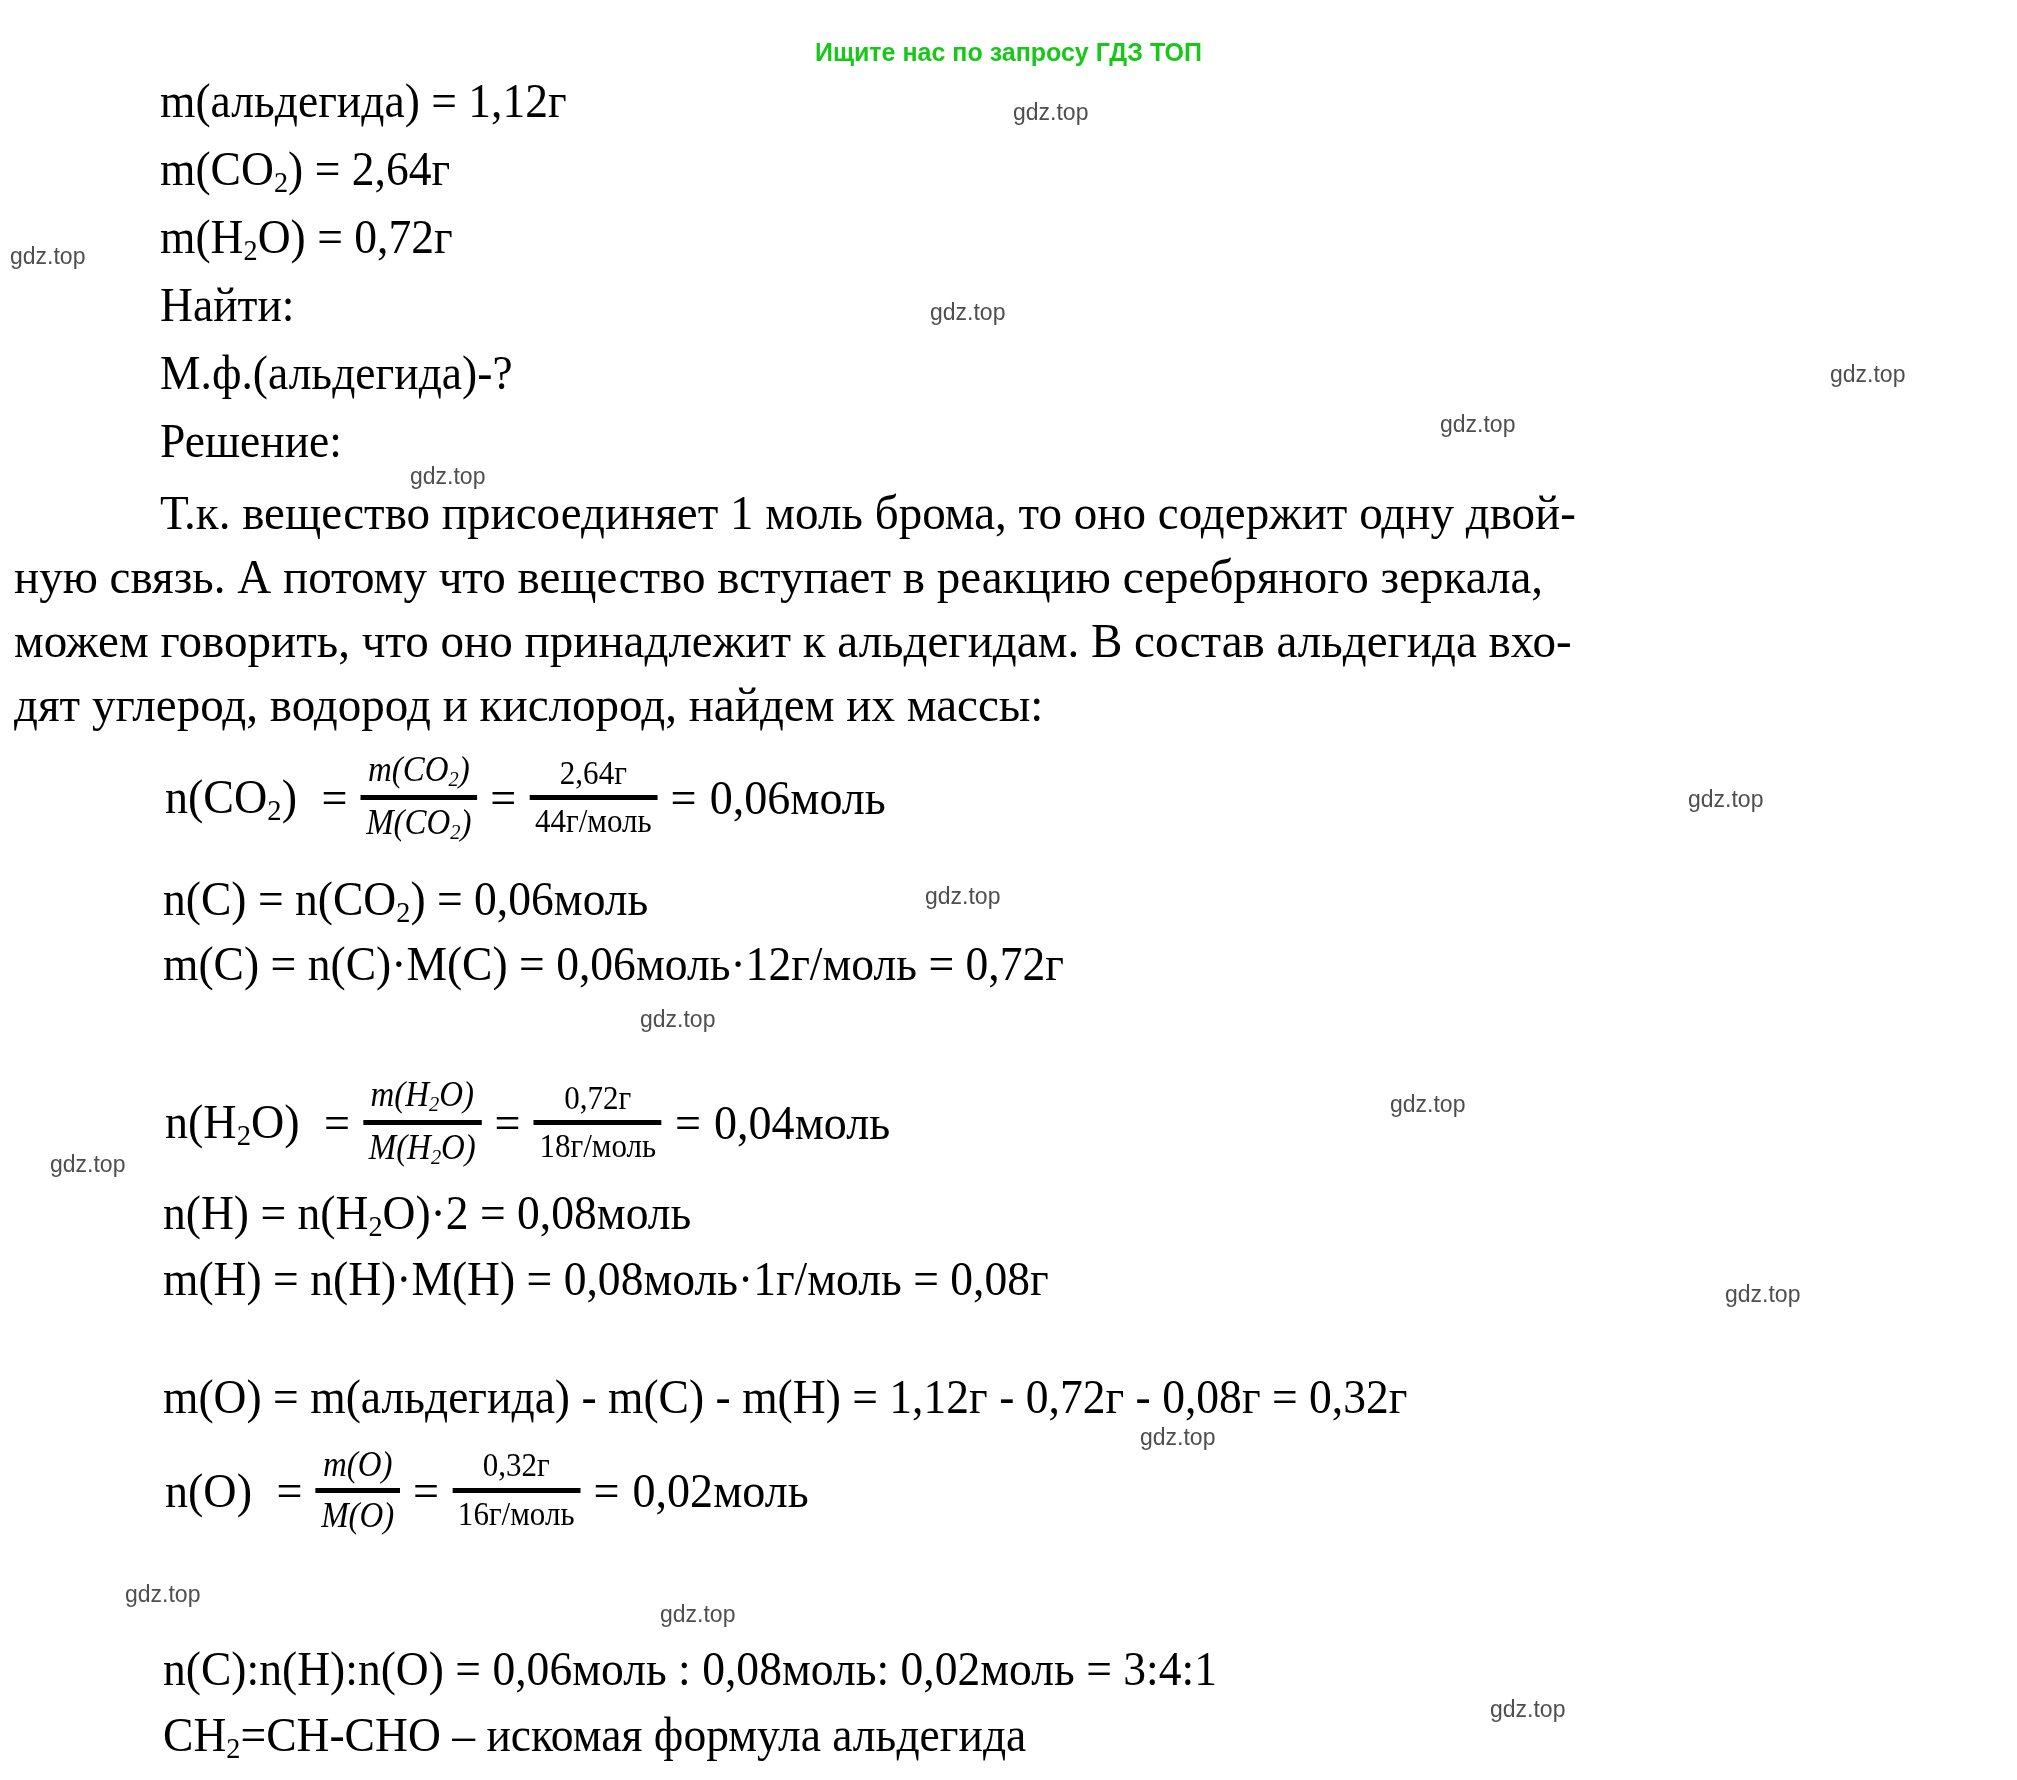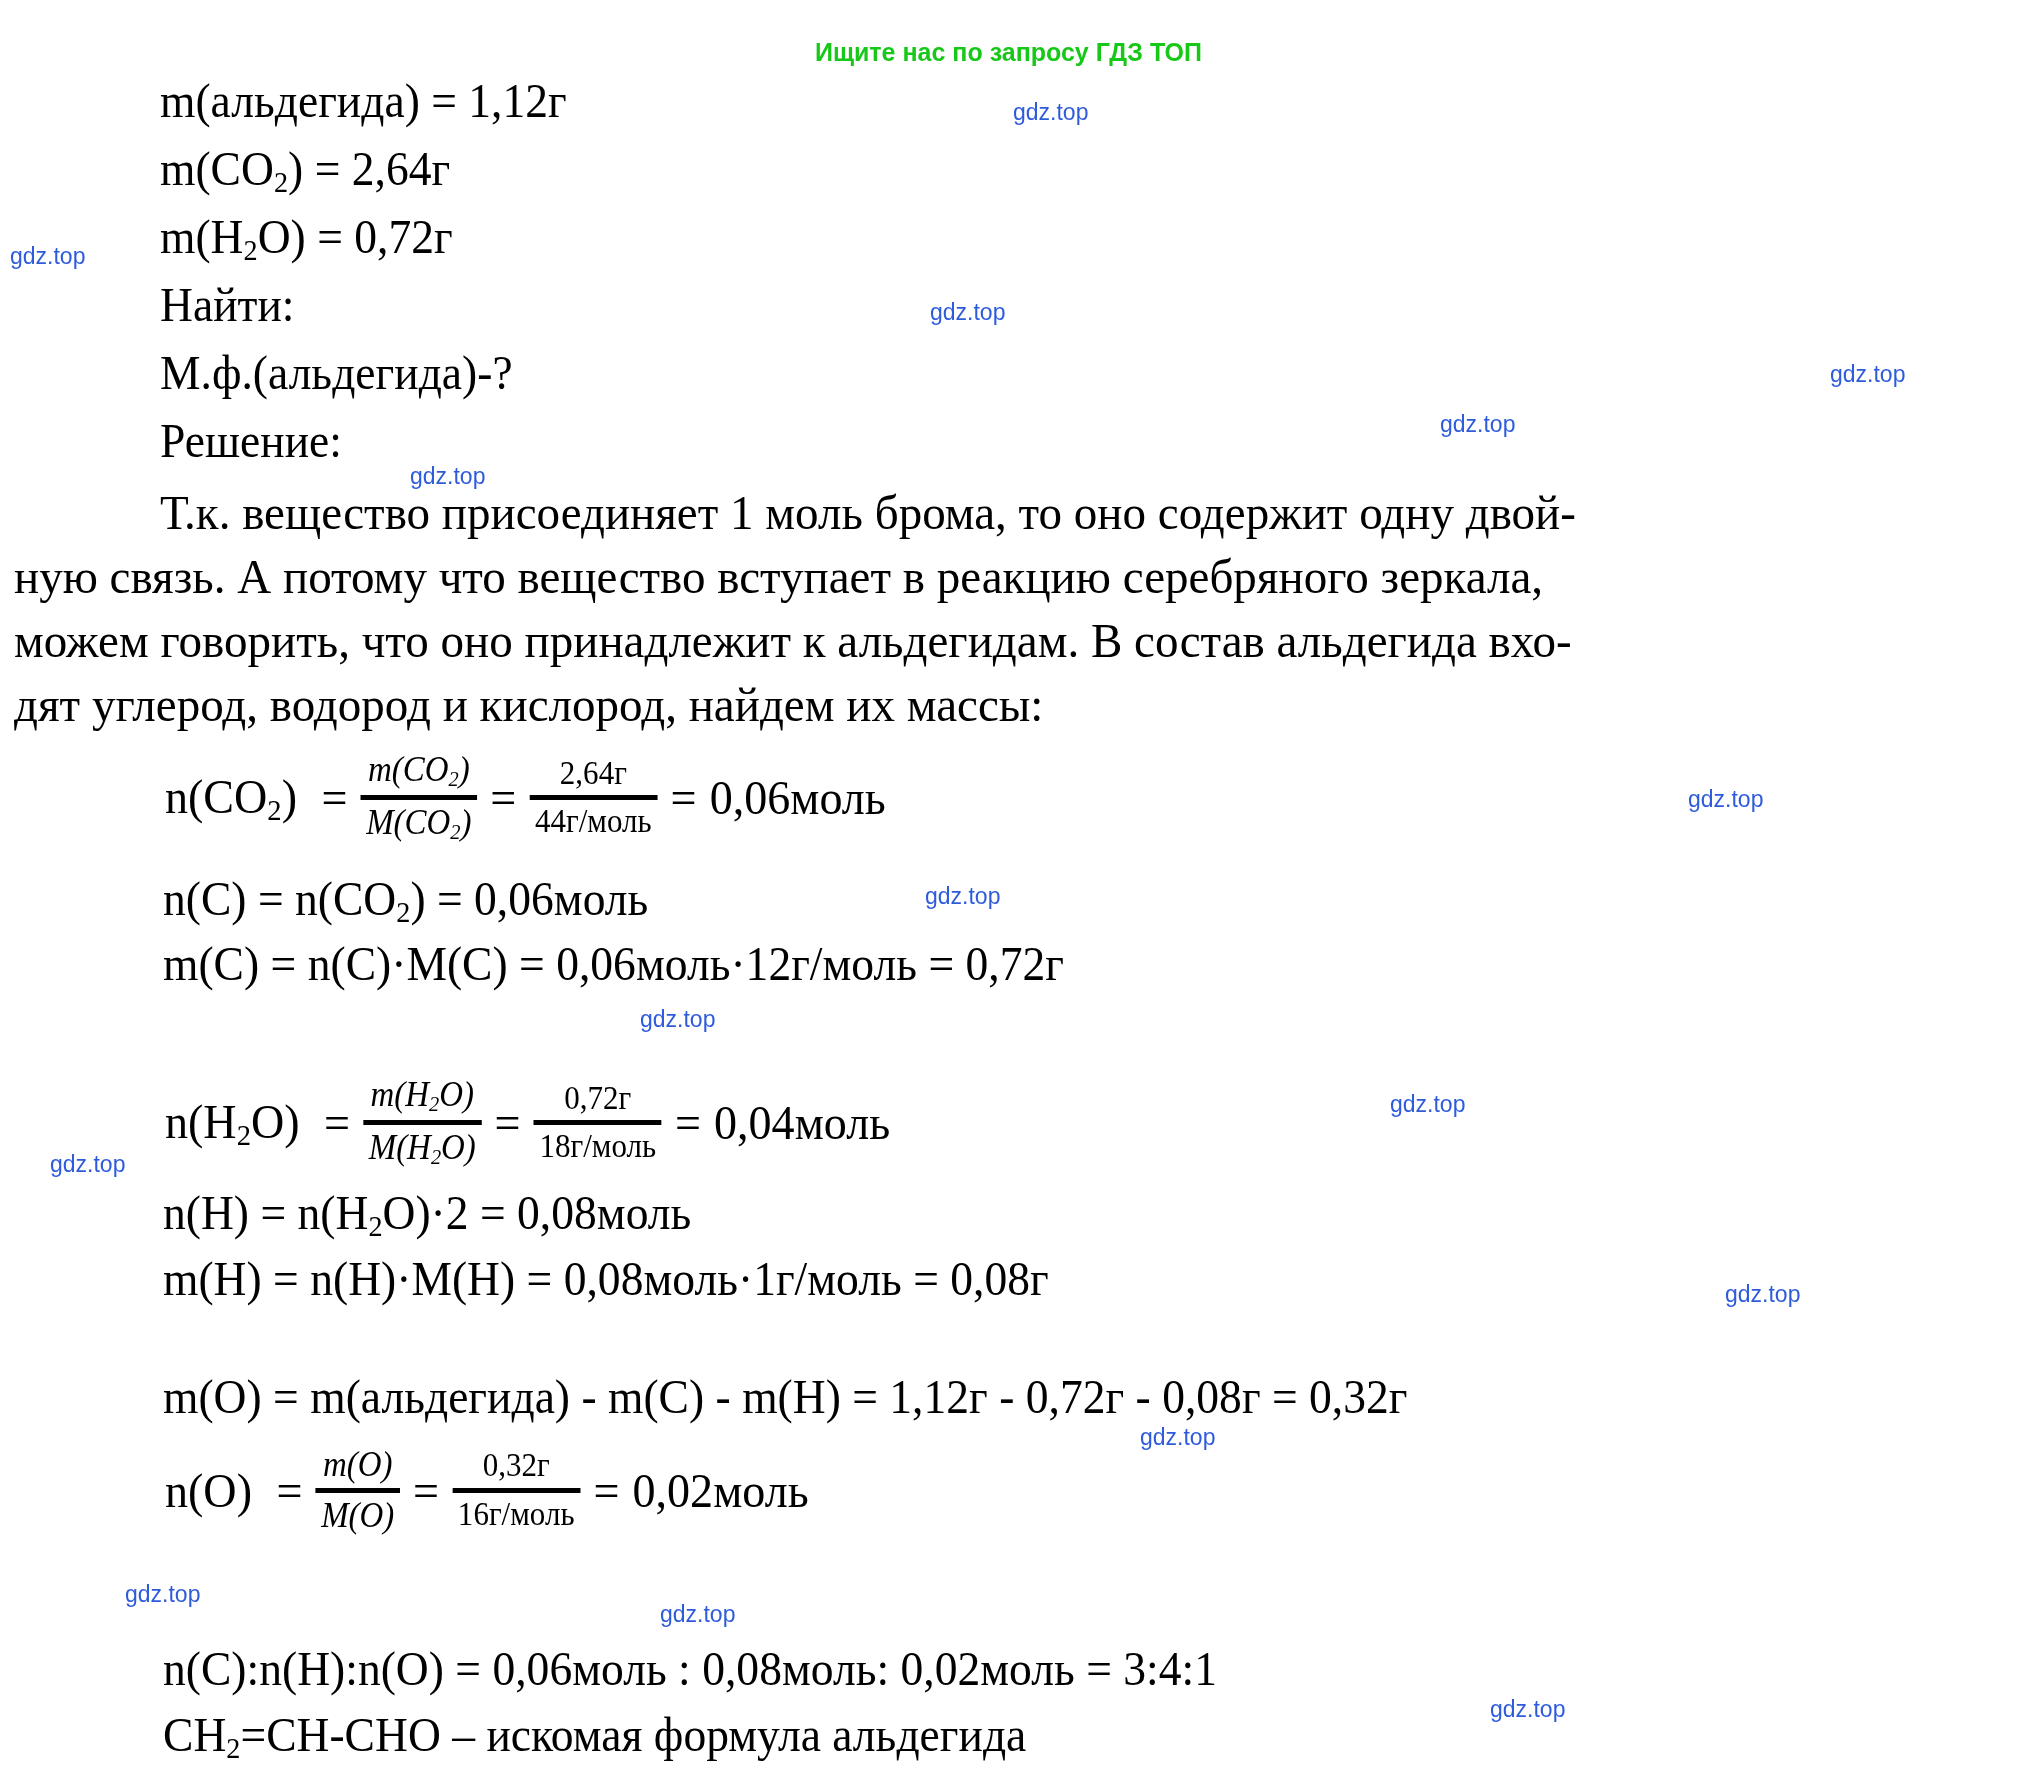--- a/index.html
+++ b/index.html
@@ -47,21 +47,21 @@
     font-size: 27px;
     color: #5b0f96;
     white-space: nowrap;
   }
 
   
   .watermark {
     position: absolute;
     font-family: "Liberation Sans", "DejaVu Sans", sans-serif;
     font-size: 23px;
-    color: #1d4ed8;
+    color: #404040;
     white-space: nowrap;
     opacity: 0.92;
   }
 
   
   .mline {
     position: absolute;
     white-space: nowrap;
     font-family: "Liberation Serif", "DejaVu Serif", serif;
     font-size: 49px;

